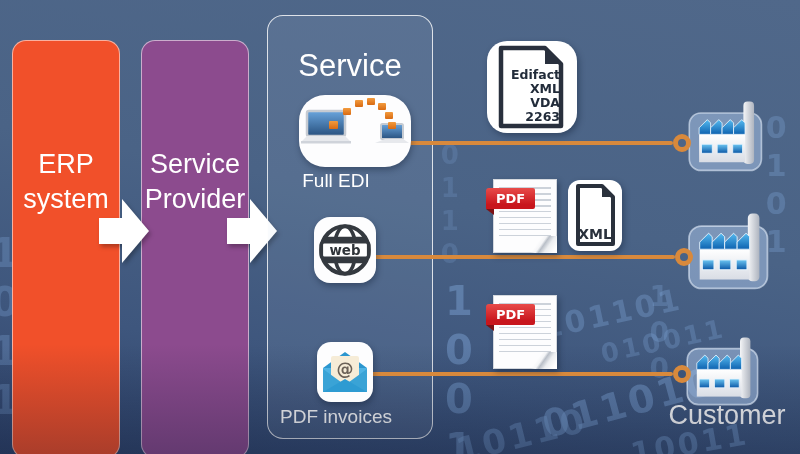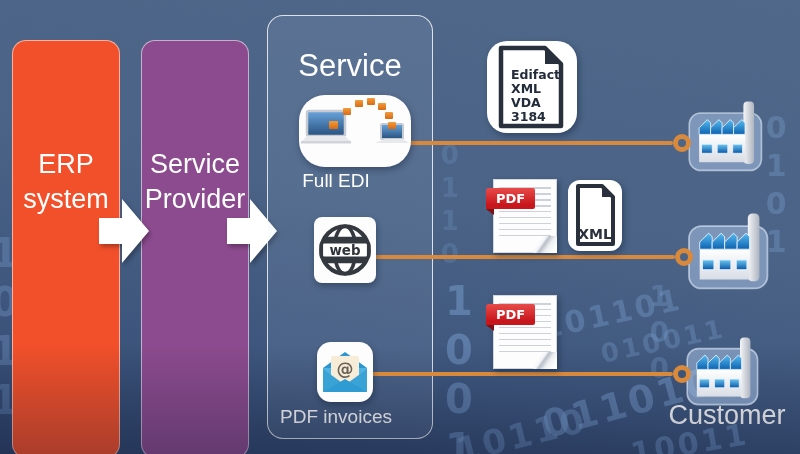--- a/index.html
+++ b/index.html
@@ -35,34 +35,34 @@
   
   .panel{position:absolute;left:267px;top:15px;width:166px;height:424px;border-radius:16px;
     border:1.5px solid rgba(255,255,255,.8);background:rgba(195,214,238,.10);box-sizing:border-box;}
   .panel-title{position:absolute;left:267px;top:48px;width:166px;text-align:center;
     color:#fff;font-size:31px;font-weight:300;}
   .panel-label{position:absolute;left:253px;width:166px;text-align:center;
     color:#fff;font-size:19px;font-weight:300;}
 
   .icon-card{position:absolute;background:#fdfdfe;box-shadow:1px 3px 6px rgba(10,20,40,.35);}
   .edi-card{left:299px;top:95px;width:112px;height:72px;border-radius:26px;}
-  .web-card{left:314px;top:217px;width:62px;height:66px;border-radius:8px;}
+  .web-card{left:314px;top:217px;width:62px;height:66px;border-radius:16px;}
   .mail-card{left:317px;top:342px;width:56px;height:60px;border-radius:14px;}
 
   
   .cline{position:absolute;height:4px;background:var(--connector);border-radius:2px;z-index:1;}
   .cring{position:absolute;width:18px;height:18px;border-radius:50%;
     border:5px solid var(--connector);box-sizing:border-box;z-index:3;}
 
   
   .doc-card{position:absolute;background:#fff;box-shadow:2px 3px 6px rgba(10,20,40,.35);z-index:2;}
   .edifact-card{left:487px;top:41px;width:90px;height:92px;border-radius:20px;}
   .edifact-text{position:absolute;left:24px;top:27px;font-size:12.5px;font-weight:600;
     color:#222c3a;line-height:1.12;font-family:"DejaVu Sans",sans-serif;}
-  .edifact-text span{display:block;}
+  .edifact-text span{display:block;text-align:right;}
   .xml-card{left:568px;top:180px;width:54px;height:71px;border-radius:12px;}
   .xml-label{position:absolute;left:0;right:0;bottom:9px;text-align:center;
     font-size:14px;font-weight:bold;color:#2a313c;font-family:"DejaVu Sans",sans-serif;}
 
   .pdf-page{position:absolute;width:64px;height:74px;background:#fdfdfe;z-index:2;
     border:1px solid #d4d8de;box-sizing:border-box;box-shadow:2px 3px 6px rgba(10,20,40,.38);}
   .pdf-lines{position:absolute;left:5px;right:5px;top:7px;bottom:12px;
     background:repeating-linear-gradient(to bottom,#ccd2da 0 1.5px,transparent 1.5px 6px);}
   .pdf-curl{position:absolute;right:-1px;bottom:-1px;width:26px;height:17px;
     background:linear-gradient(305deg,#fff 12%,#eceef1 35%,#b9bfc8 50%,#f4f5f7 58%,transparent 70%);}
@@ -194,21 +194,21 @@
 
   <div class="doc-card edifact-card">
     <svg viewBox="0 0 90 92" width="90" height="92">
       <path d="M14,7 L58,7 L74,23 L74,85 L14,85 Z" fill="#fff" stroke="#29303d" stroke-width="4.5" stroke-linejoin="round"></path>
       <path d="M58,7 L74,23 L58,23 Z" fill="#29303d"></path>
     </svg>
     <div class="edifact-text">
       <span>Edifact</span>
       <span>XML</span>
       <span>VDA</span>
-      <span>3184</span>
+      <span>2263</span>
     </div>
   </div>
 
   <div class="pdf-page" style="left:493px;top:179px">
     <div class="pdf-lines"></div>
     <div class="pdf-curl"></div>
     <div class="pdf-ribbon">PDF</div>
   </div>
 
   <div class="doc-card xml-card">

